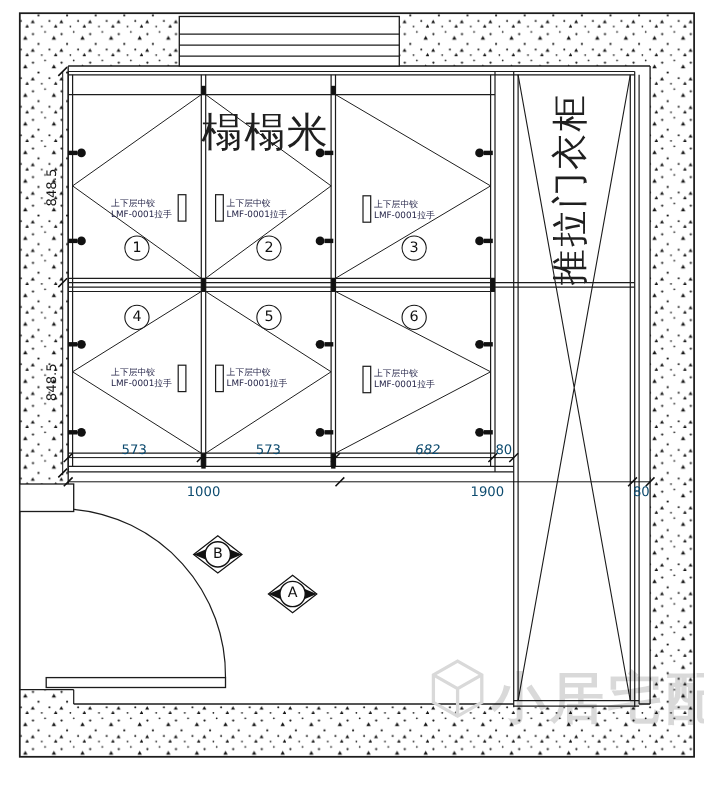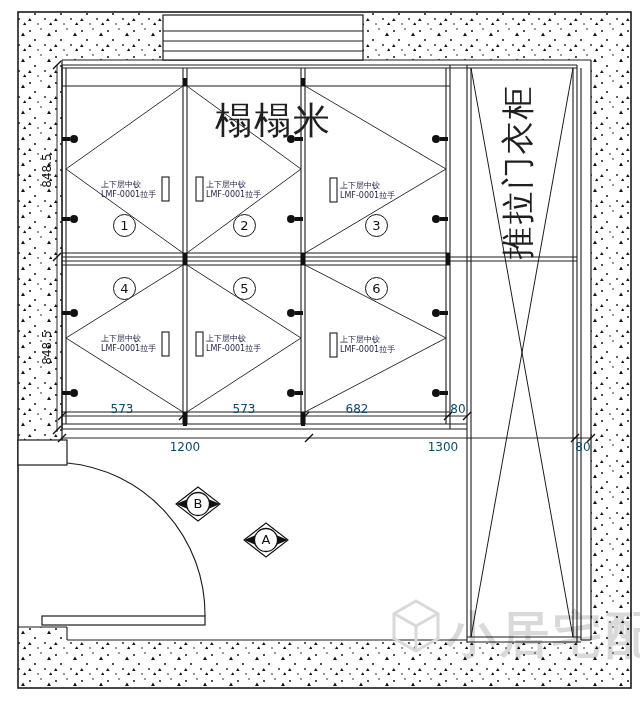--- a/index.html
+++ b/index.html
@@ -1,20 +1,20 @@
 <!DOCTYPE html>
 <html><head>
 <meta charset="utf-8">
 <style>
   html,body{margin:0;padding:0;background:#fff;}
   .stage{position:relative;width:640px;height:716px;background:#fff;overflow:hidden;
          font-family:"DejaVu Sans",sans-serif;color:#1a1a1a;}
   .stage svg{position:absolute;left:0;top:0;}
   .t{position:absolute;white-space:nowrap;}
-  .title{font-size:37px;letter-spacing:2px;color:#1f1f1f;padding-left:32px;}
+  .title{font-size:37px;letter-spacing:2px;color:#1f1f1f;}
   .wardrobe{width:180px;height:36px;line-height:36px;text-align:center;font-size:33px;
             letter-spacing:2px;color:#1f1f1f;transform:rotate(-90deg);}
   .dim{font-size:12px;color:#0c4a6e;text-align:center;}
   .dimv{width:56px;height:13px;font-size:12px;color:#141414;text-align:center;
         transform:rotate(-90deg);line-height:13px;}
   .cell-label{width:60px;font-size:8px;line-height:10px;text-align:left;color:#26264a;}
   .numcircle{width:21px;height:21px;border:1.3px solid #161616;border-radius:50%;
              background:#fff;font-size:13px;line-height:21px;text-align:center;color:#111;}
   .marker-letter{width:22px;height:22px;line-height:22px;text-align:center;
                  font-size:13px;color:#111;}
@@ -229,25 +229,25 @@
 <div class="t cell-label" style="left:340px;top:335px;">
   <div>上下层中铰</div>
   <div>LMF-0001拉手</div>
 </div>
 
 <div class="t dimv" style="left:19px;top:164px;">848.5</div>
 <div class="t dimv" style="left:19px;top:341px;">848.5</div>
 
 <div class="t dim" style="left:97px;top:402px;width:50px;">573</div>
 <div class="t dim" style="left:219px;top:402px;width:50px;">573</div>
-<div class="t dim" style="left:332px;top:402px;width:50px;">682</div>
+<div class="t dim" style="left:364px;top:402px;width:50px;font-style:italic;">682</div>
 <div class="t dim" style="left:443px;top:402px;width:30px;">80</div>
 
-<div class="t dim" style="left:160px;top:440px;width:50px;">1200</div>
-<div class="t dim" style="left:418px;top:440px;width:50px;">1300</div>
+<div class="t dim" style="left:160px;top:440px;width:50px;">1000</div>
+<div class="t dim" style="left:418px;top:440px;width:50px;">1900</div>
 <div class="t dim" style="left:568px;top:440px;width:30px;">80</div>
 
 <div class="t marker-letter" style="left:187px;top:493px;">B</div>
 <div class="t marker-letter" style="left:255px;top:529px;">A</div>
 
 <div class="t watermark" style="left:446px;top:602px;">小居宅配</div>
 
 </div>
 
 </body></html>

